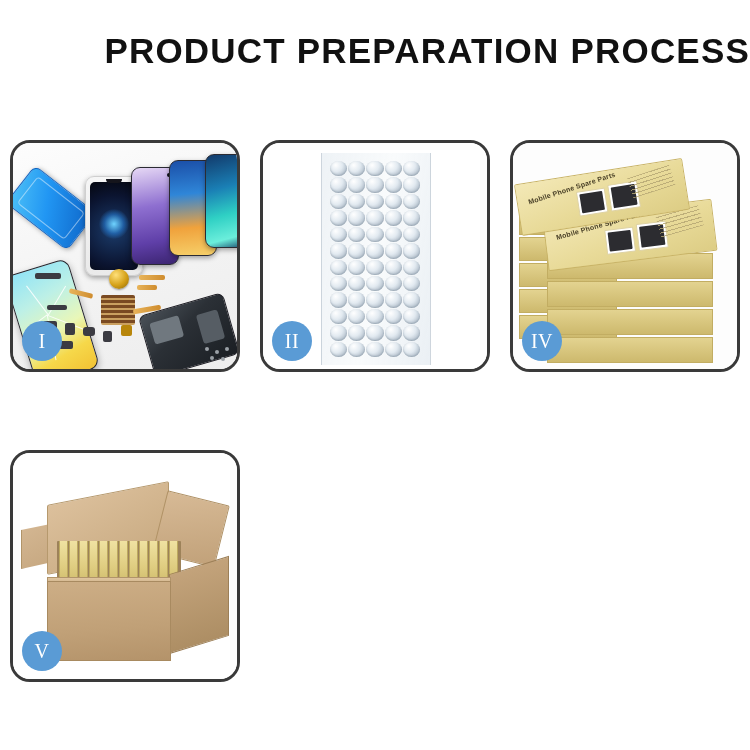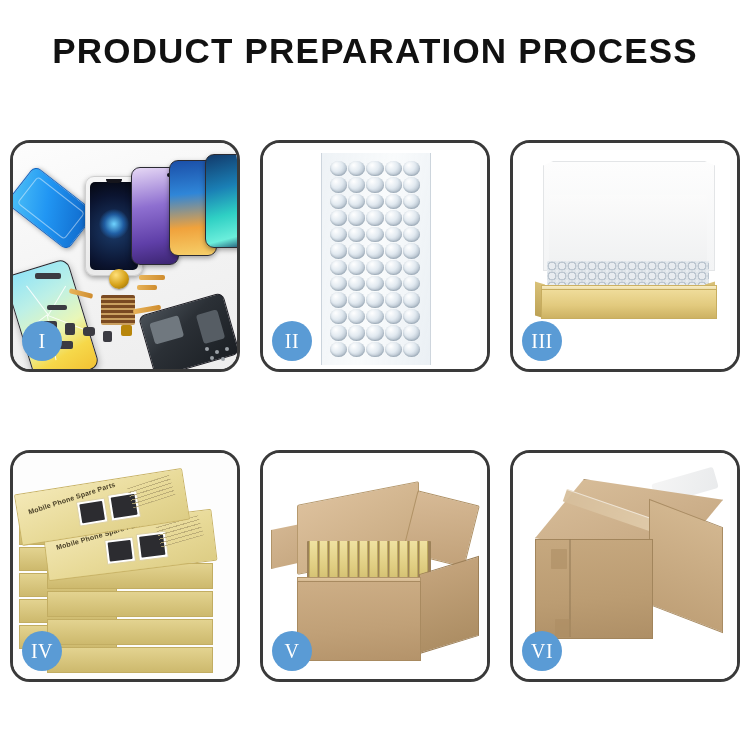--- a/index.html
+++ b/index.html
@@ -20,21 +20,21 @@
     width: 750px;
     height: 750px;
     position: relative;
     background: #ffffff;
     box-sizing: border-box;
   }
 
   
   .header {
     padding-top: 33px;
-    text-align: center;
+    text-align: right;
   }
   .title {
     font-family: "Liberation Sans", sans-serif;
     font-size: 35px;
     font-weight: 700;
     letter-spacing: 1.2px;
     color: #111111;
     line-height: 1;
     margin: 0;
     white-space: nowrap;
@@ -502,33 +502,20 @@
               <span></span>
               <span></span>
               <span></span>
               <span></span>
           </div>
         </div>
       </div>
       <div class="badge">II</div>
     </div>
 
-    <div class="panel">
-      <div class="panel-stage">
-        <div class="p3-bg"></div>
-        <div class="box3-lid"></div>
-        <div class="box3-foam"></div>
-        <div class="box3-bubbles"></div>
-        <div class="box3-sideL"></div>
-        <div class="box3-sideR"></div>
-        <div class="box3-rim"></div>
-        <div class="box3-front"></div>
-      </div>
-      <div class="badge">III</div>
-    </div>
 
     <div class="panel">
       <div class="panel-stage">
         <div class="p4-bg"></div>
         <div class="stack">
 
           <div class="kside" style="left:2px;top:46px;width:96px;height:22px;"></div>
           <div class="kside" style="left:2px;top:72px;width:96px;height:22px;"></div>
           <div class="kside" style="left:2px;top:98px;width:96px;height:22px;"></div>
           <div class="kside" style="left:2px;top:124px;width:96px;height:22px;"></div>
@@ -588,29 +575,15 @@
             <i style="left:102px;"></i>
             <i style="left:112px;"></i>
         </div>
         <div class="c5-side"></div>
         <div class="c5-top-edge"></div>
         <div class="c5-front"></div>
       </div>
       <div class="badge">V</div>
     </div>
 
-    <div class="panel">
-      <div class="panel-stage">
-        <div class="p6-bg"></div>
-        <div class="c6-wrap"></div>
-        <div class="c6-top"></div>
-        <div class="c6-tape"></div>
-        <div class="c6-right"></div>
-        <div class="c6-front"></div>
-        <div class="c6-seam"></div>
-        <div class="c6-patch" style="left:38px;top:96px;width:16px;height:20px;"></div>
-        <div class="c6-patch" style="left:42px;top:166px;width:16px;height:18px;"></div>
-      </div>
-      <div class="badge">VI</div>
-    </div>
 
   </div>
 </div>
 
 </body></html>

